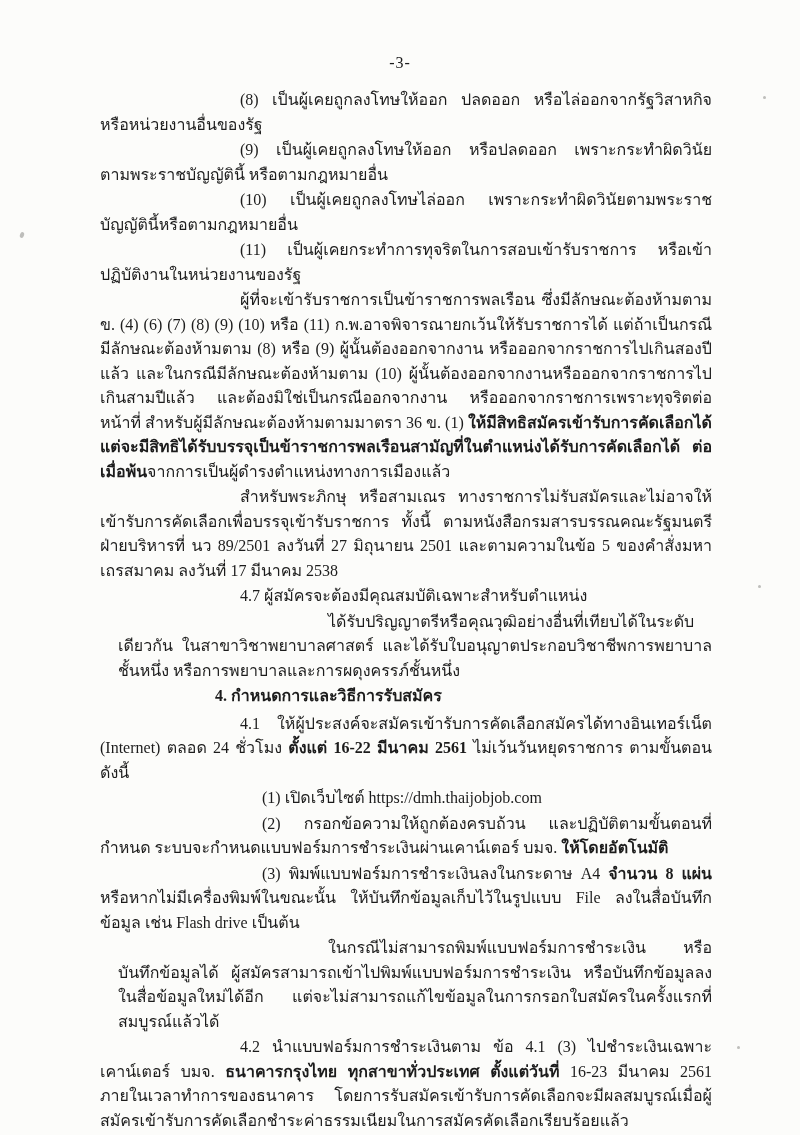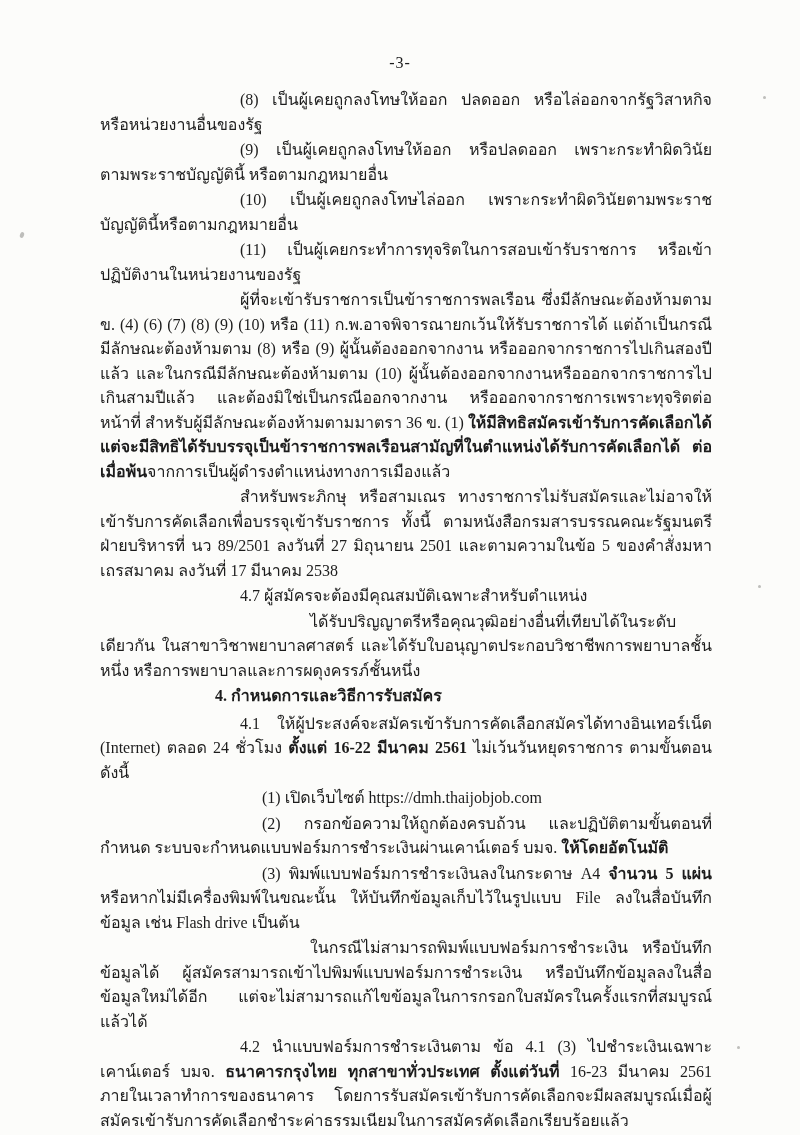--- a/index.html
+++ b/index.html
@@ -27,21 +27,21 @@
     margin: 16px 88px 0 100px;
     width: 612px;
     font-size: 16px;
     line-height: 24.5px;
     text-align: justify;
   }
   .para { margin: 0 0 1px 0; font-family: Liberation Serif, serif; }
   .k-item  { text-indent: 140px; }
   .k-para  { text-indent: 140px; }
   .k-sub   { text-indent: 162px; }
-  .k-deep  { text-indent: 210px; }
+  .k-deep  { text-indent: 210px; margin-left: 18px; }
   .k-section { text-indent: 115px; margin-bottom: 3px; }
   .b { font-weight: bold; }
   
   .speck {
     position: absolute;
     background: #8a8a86;
     border-radius: 50%;
     opacity: 0.55;
   }
   .speck.s1 { left: 20px;  top: 232px; width: 4px; height: 6px; transform: rotate(20deg); }
@@ -61,21 +61,21 @@
       <p class="para k-item"><span>(10) เป็นผู้เคยถูกลงโทษไล่ออก เพราะกระทำผิดวินัยตามพระราชบัญญัตินี้หรือตามกฎหมายอื่น</span></p>
       <p class="para k-item"><span>(11) เป็นผู้เคยกระทำการทุจริตในการสอบเข้ารับราชการ หรือเข้าปฏิบัติงานในหน่วยงานของรัฐ</span></p>
       <p class="para k-para"><span>ผู้ที่จะเข้ารับราชการเป็นข้าราชการพลเรือน  ซึ่งมีลักษณะต้องห้ามตาม ข. (4) (6) (7) (8) (9) (10) หรือ (11) ก.พ.อาจพิจารณายกเว้นให้รับราชการได้ แต่ถ้าเป็นกรณีมีลักษณะต้องห้ามตาม (8) หรือ (9) ผู้นั้นต้องออกจากงาน หรือออกจากราชการไปเกินสองปีแล้ว และในกรณีมีลักษณะต้องห้ามตาม (10) ผู้นั้นต้องออกจากงานหรือออกจากราชการไปเกินสามปีแล้ว และต้องมิใช่เป็นกรณีออกจากงาน หรือออกจากราชการเพราะทุจริตต่อหน้าที่  สำหรับผู้มีลักษณะต้องห้ามตามมาตรา 36 ข. (1) </span><span class="b">ให้มีสิทธิสมัครเข้ารับการคัดเลือกได้  แต่จะมีสิทธิได้รับบรรจุเป็นข้าราชการพลเรือนสามัญที่ในตำแหน่งได้รับการคัดเลือกได้ ต่อเมื่อพ้น</span><span>จากการเป็นผู้ดำรงตำแหน่งทางการเมืองแล้ว</span></p>
       <p class="para k-para"><span>สำหรับพระภิกษุ หรือสามเณร ทางราชการไม่รับสมัครและไม่อาจให้เข้ารับการคัดเลือกเพื่อบรรจุเข้ารับราชการ ทั้งนี้ ตามหนังสือกรมสารบรรณคณะรัฐมนตรีฝ่ายบริหารที่ นว 89/2501 ลงวันที่ 27 มิถุนายน 2501 และตามความในข้อ 5 ของคำสั่งมหาเถรสมาคม ลงวันที่ 17 มีนาคม 2538</span></p>
       <p class="para k-para"><span>4.7  ผู้สมัครจะต้องมีคุณสมบัติเฉพาะสำหรับตำแหน่ง</span></p>
       <p class="para k-deep"><span>ได้รับปริญญาตรีหรือคุณวุฒิอย่างอื่นที่เทียบได้ในระดับเดียวกัน ในสาขาวิชาพยาบาลศาสตร์ และได้รับใบอนุญาตประกอบวิชาชีพการพยาบาลชั้นหนึ่ง หรือการพยาบาลและการผดุงครรภ์ชั้นหนึ่ง</span></p>
       <p class="para k-section"><span class="b">4.  กำหนดการและวิธีการรับสมัคร</span></p>
       <p class="para k-para"><span>4.1  ให้ผู้ประสงค์จะสมัครเข้ารับการคัดเลือกสมัครได้ทางอินเทอร์เน็ต (Internet) ตลอด 24 ชั่วโมง </span><span class="b">ตั้งแต่ 16-22 มีนาคม 2561</span><span> ไม่เว้นวันหยุดราชการ ตามขั้นตอน ดังนี้</span></p>
       <p class="para k-sub"><span>(1) เปิดเว็บไซต์ https://dmh.thaijobjob.com</span></p>
       <p class="para k-sub"><span>(2) กรอกข้อความให้ถูกต้องครบถ้วน และปฏิบัติตามขั้นตอนที่กำหนด ระบบจะกำหนดแบบฟอร์มการชำระเงินผ่านเคาน์เตอร์ บมจ. </span><span class="b">ให้โดยอัตโนมัติ</span></p>
-      <p class="para k-sub"><span>(3) พิมพ์แบบฟอร์มการชำระเงินลงในกระดาษ A4  </span><span class="b">จำนวน 5 แผ่น</span><span> หรือหากไม่มีเครื่องพิมพ์ในขณะนั้น ให้บันทึกข้อมูลเก็บไว้ในรูปแบบ File ลงในสื่อบันทึกข้อมูล เช่น Flash drive เป็นต้น</span></p>
+      <p class="para k-sub"><span>(3) พิมพ์แบบฟอร์มการชำระเงินลงในกระดาษ A4  </span><span class="b">จำนวน 8 แผ่น</span><span> หรือหากไม่มีเครื่องพิมพ์ในขณะนั้น ให้บันทึกข้อมูลเก็บไว้ในรูปแบบ File ลงในสื่อบันทึกข้อมูล เช่น Flash drive เป็นต้น</span></p>
       <p class="para k-deep"><span>ในกรณีไม่สามารถพิมพ์แบบฟอร์มการชำระเงิน หรือบันทึกข้อมูลได้ ผู้สมัครสามารถเข้าไปพิมพ์แบบฟอร์มการชำระเงิน หรือบันทึกข้อมูลลงในสื่อข้อมูลใหม่ได้อีก แต่จะไม่สามารถแก้ไขข้อมูลในการกรอกใบสมัครในครั้งแรกที่สมบูรณ์แล้วได้</span></p>
       <p class="para k-para"><span>4.2 นำแบบฟอร์มการชำระเงินตาม ข้อ 4.1 (3) ไปชำระเงินเฉพาะเคาน์เตอร์ บมจ. </span><span class="b">ธนาคารกรุงไทย ทุกสาขาทั่วประเทศ ตั้งแต่วันที่ </span><span> 16-23 มีนาคม 2561 ภายในเวลาทำการของธนาคาร โดยการรับสมัครเข้ารับการคัดเลือกจะมีผลสมบูรณ์เมื่อผู้สมัครเข้ารับการคัดเลือกชำระค่าธรรมเนียมในการสมัครคัดเลือกเรียบร้อยแล้ว</span></p>
     </div>
 
   <span class="speck s1"></span>
   <span class="speck s2"></span>
   <span class="speck s3"></span>
   <span class="speck s4"></span>
 </div>
 

